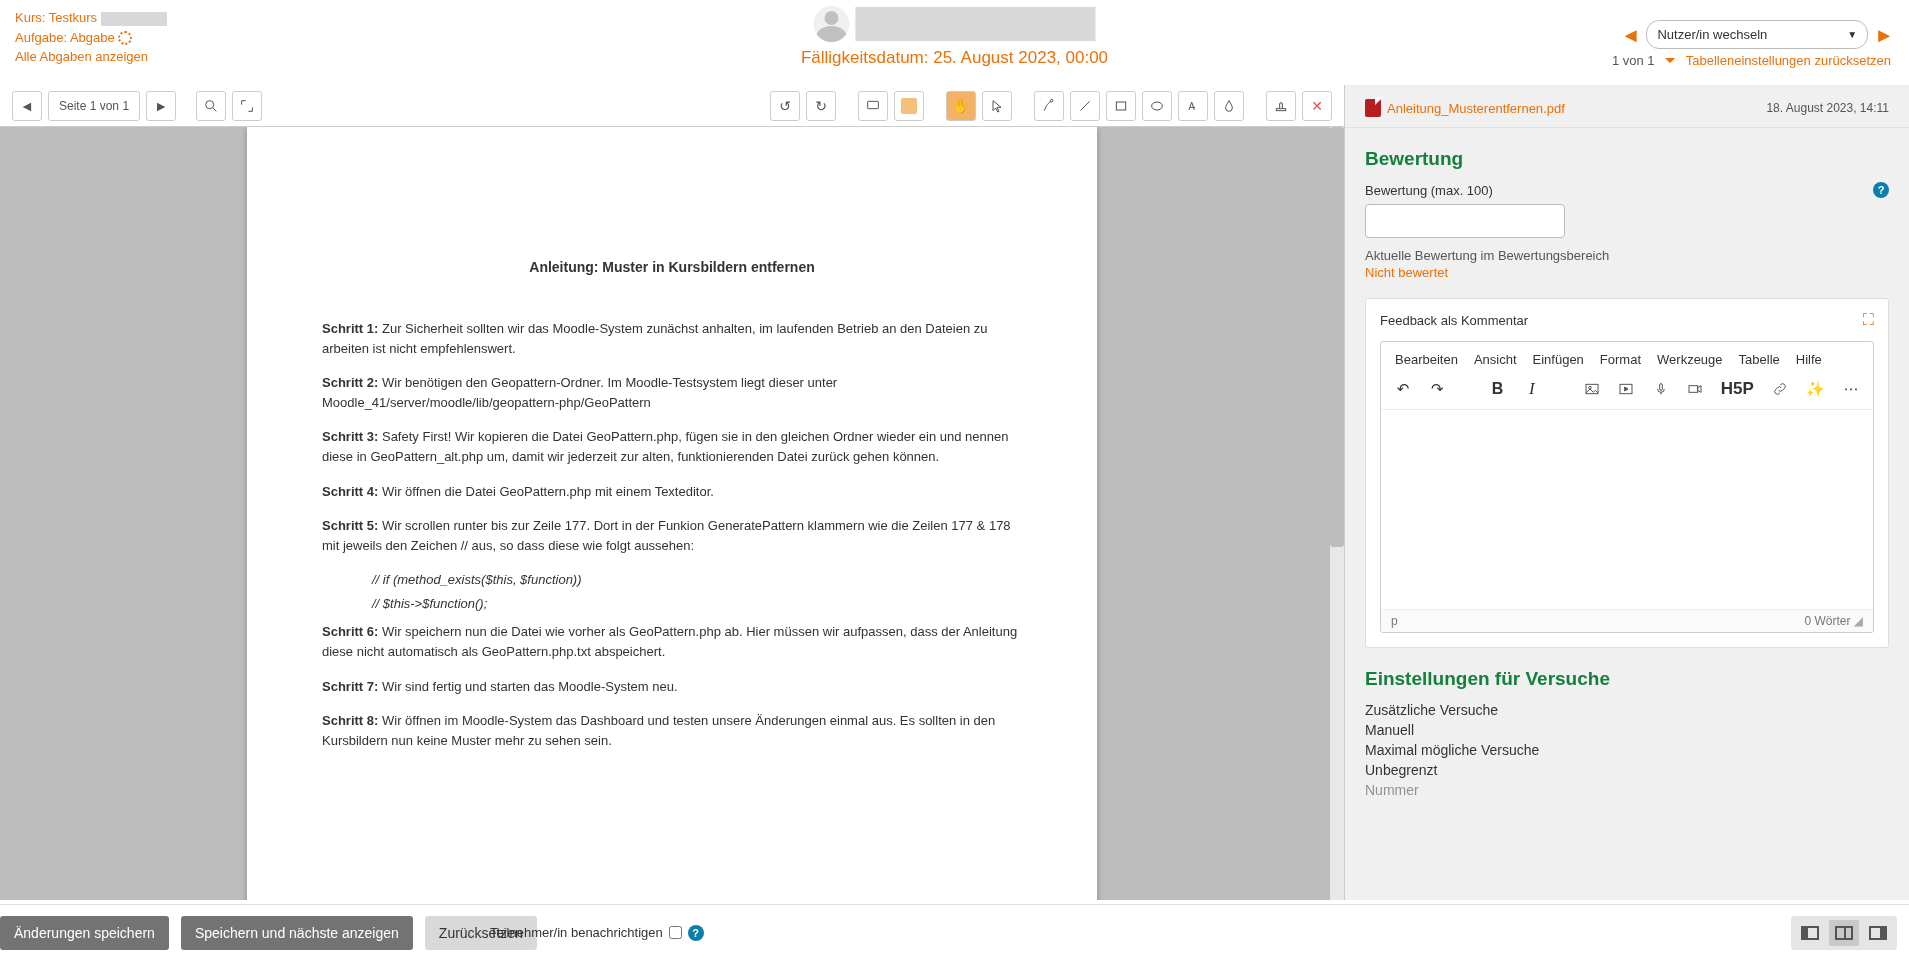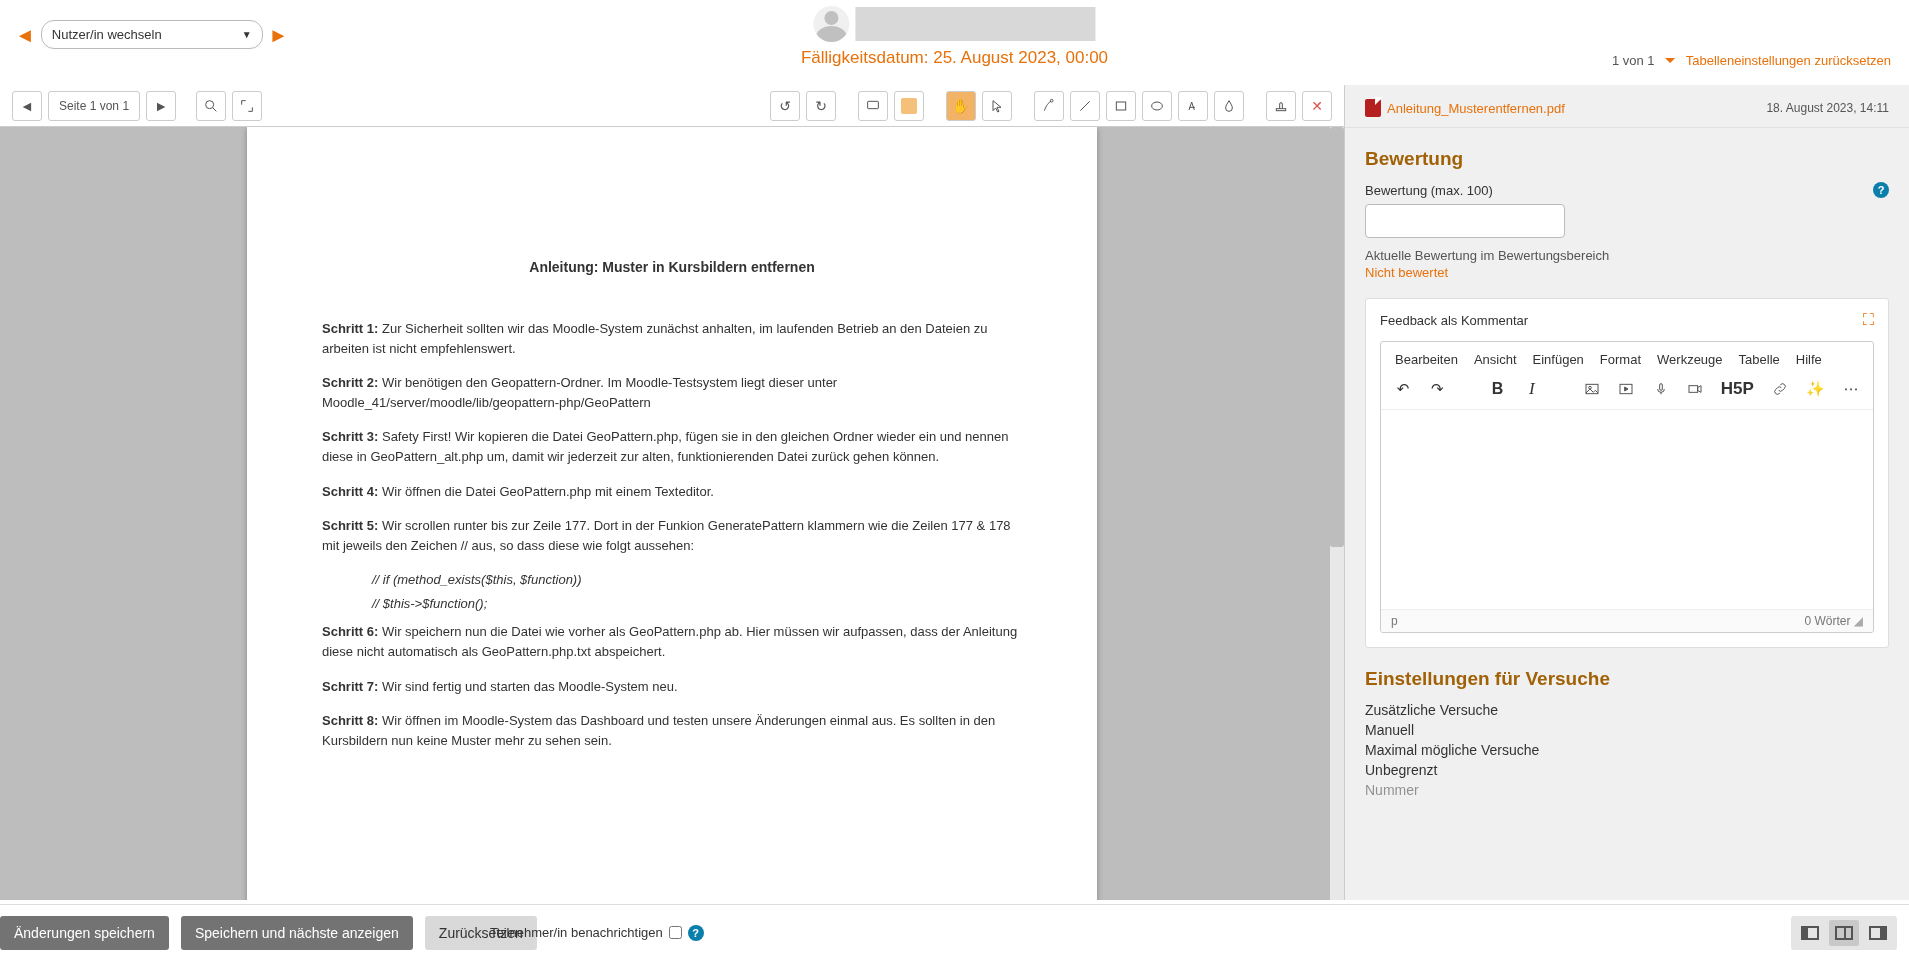--- a/index.html
+++ b/index.html
@@ -44,21 +44,21 @@
 .scrollbar-v { position:absolute; right:0; top:0; bottom:0; width:14px; background:#e8e8e8; }
 .scrollbar-thumb { position:absolute; right:0; width:14px; background:#bdbdbd; border-radius:3px; }
 
 .grade-pane { width:564px; background:#f0f0f0; overflow:auto; position:relative; }
 .grade-inner { padding:10px 20px 20px 20px; }
 .file-row { display:flex; justify-content:space-between; align-items:center; padding:4px 0 10px 0; border-bottom:1px solid #e0e0e0; margin:0 -20px 20px -20px; padding-left:20px; padding-right:20px; }
 .file-link { display:flex; align-items:center; gap:6px; }
 .pdf-icon { width:16px; height:18px; background:#b51f1f; border-radius:2px; position:relative; }
 .pdf-icon::after { content:""; position:absolute; right:-2px; top:-2px; border:4px solid transparent; border-left-color:#fff; border-top-color:#fff; }
 .file-date { color:#555; font-size:12px; }
-.section-title { font-size:19px; font-weight:bold; color:#a16207; margin:20px 0 12px; }
+.section-title { font-size:19px; font-weight:bold; color:#15803d; margin:20px 0 12px; }
 .grade-label { font-size:13px; color:#333; margin-bottom:6px; display:flex; justify-content:space-between; align-items:center; }
 .help-icon { width:16px; height:16px; border-radius:50%; background:#0b7fab; color:#fff; font-size:11px; display:inline-flex; align-items:center; justify-content:center; font-weight:bold; cursor:pointer; }
 .grade-input { width:200px; padding:8px 10px; border:1px solid #bbb; border-radius:4px; background:#fff; font-size:14px; }
 .status-line { color:#555; margin-top:10px; font-size:13px; }
 .not-graded { color:#e8710a; margin-top:2px; }
 .feedback-card { background:#fff; border:1px solid #ddd; border-radius:3px; margin-top:18px; }
 .feedback-head { padding:12px 14px; display:flex; justify-content:space-between; align-items:center; }
 .expand-icon { color:#e8710a; font-size:16px; cursor:pointer; }
 .editor-box { margin:0 14px 14px 14px; border:1px solid #ccc; border-radius:3px; overflow:hidden; }
 .editor-menu { display:flex; flex-wrap:wrap; gap:16px; padding:10px 14px 2px 14px; color:#333; font-size:13px; }
@@ -85,20 +85,25 @@
 .layout-icon.split::before { content:""; position:absolute; left:50%; top:0; bottom:0; width:2px; background:#555; }
 .layout-icon.right::before { content:""; position:absolute; right:0; top:0; bottom:0; width:5px; background:#555; }
 
 .gear-icon { display:inline-block; width:14px; height:14px; border:2px dotted #e8710a; border-radius:50%; vertical-align:middle; }
 svg.icon { width:16px; height:16px; stroke:#555; stroke-width:1.5; fill:none; }
 </style>
 </head>
 <body>
 
 <div class="header-row">
+  <div class="header-left">
+    <div><span>Kurs: Testkurs</span> <span class="redacted" style="width:66px;height:14px;"></span></div>
+    <div><span>Aufgabe: Abgabe</span> <span class="gear-icon"></span></div>
+    <div>Alle Abgaben anzeigen</div>
+  </div>
   <div class="header-center">
     <div class="avatar-block">
       <span class="avatar"></span>
       <span class="redacted" style="width:240px;height:34px;"></span>
     </div>
     <div class="due-date">Fälligkeitsdatum: 25. August 2023, 00:00</div>
   </div>
   <div class="header-right">
     <span class="arrow-btn">◄</span>
     <div class="user-select">

